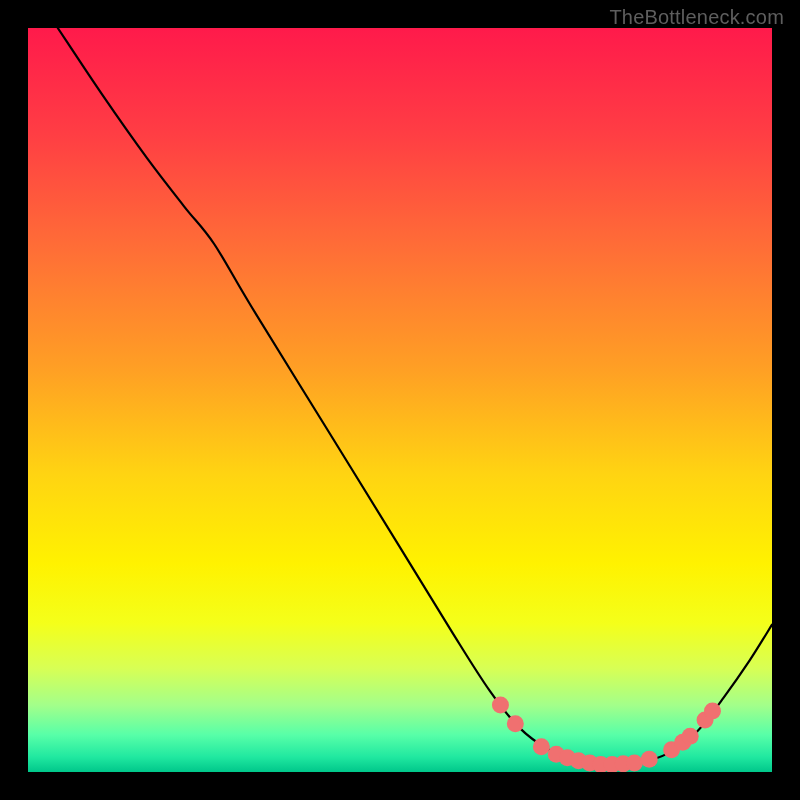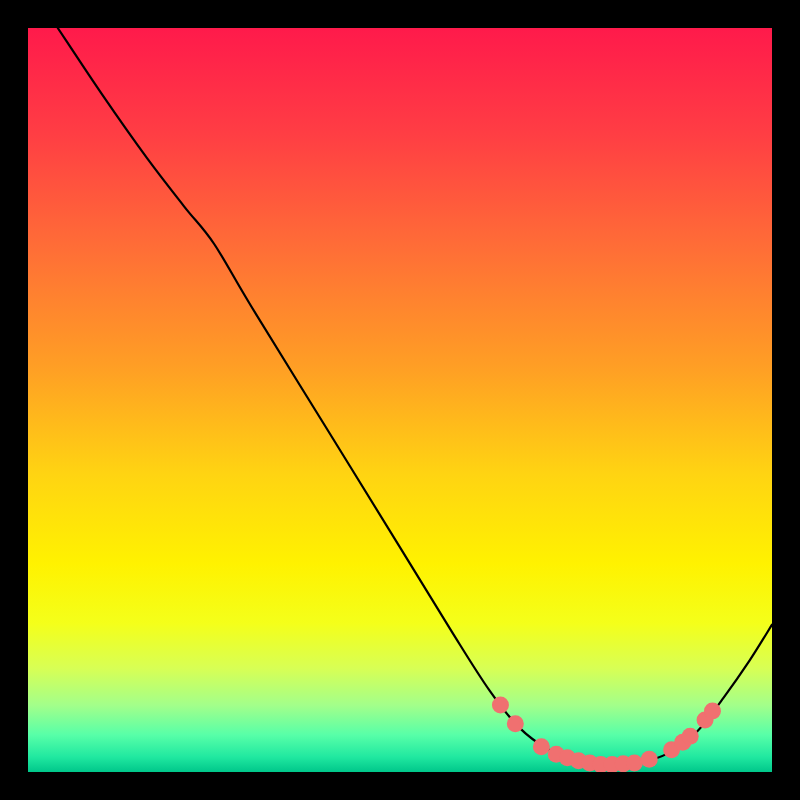--- a/index.html
+++ b/index.html
@@ -6,20 +6,21 @@
   body { width: 800px; height: 800px; background: #000; position: relative; font-family: Arial, sans-serif; }
   .frame { position: absolute; top: 0; left: 0; width: 800px; height: 800px; background: #000; }
   .plot-area { position: absolute; top: 28px; left: 28px; width: 744px; height: 744px; }
   .attribution { position: absolute; top: 6px; right: 16px; color: #5e5e5e; font-size: 20px; font-weight: 500; letter-spacing: 0.2px; }
   svg { display: block; }
 </style>
 </head>
 <body>
 
 <div class="frame">
+  <div class="attribution">TheBottleneck.com</div>
   <div class="plot-area">
     <svg id="chart-svg" width="744" height="744" viewBox="0 0 744 744">
         <defs>
           <linearGradient id="bg-grad" x1="0" y1="0" x2="0" y2="1">
             <stop offset="0%" stop-color="#ff1a4b"></stop>
             <stop offset="14.000000000000002%" stop-color="#ff3d44"></stop>
             <stop offset="30%" stop-color="#ff6f36"></stop>
             <stop offset="46%" stop-color="#ffa024"></stop>
             <stop offset="60%" stop-color="#ffd412"></stop>
             <stop offset="72%" stop-color="#fff200"></stop>

